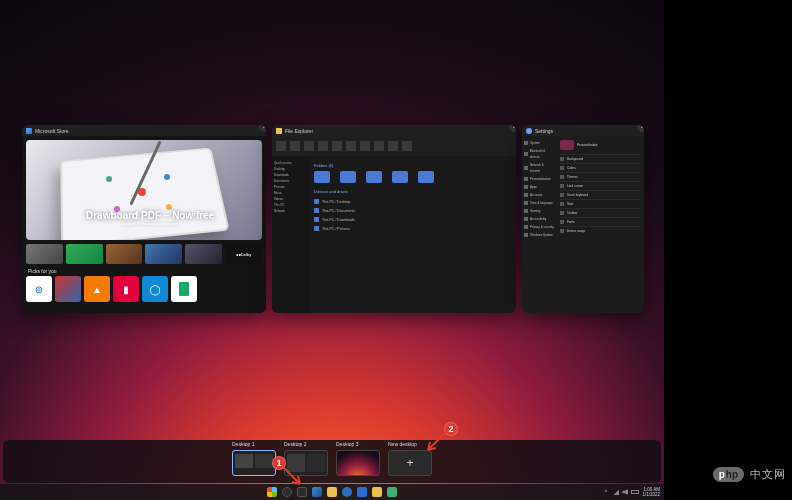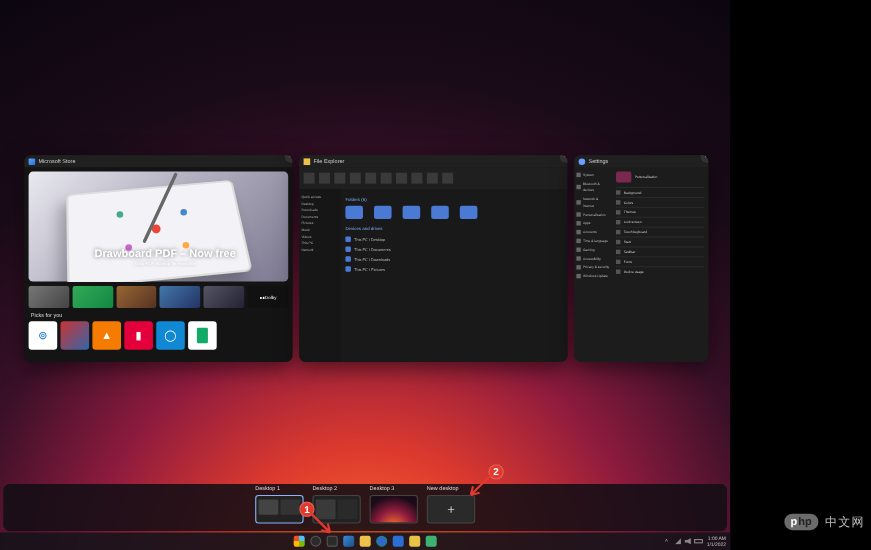--- a/index.html
+++ b/index.html
@@ -4,21 +4,21 @@
 <style>
   * { margin: 0; padding: 0; box-sizing: border-box; font-family: "Segoe UI", sans-serif; }
   html, body { width: 792px; height: 500px; overflow: hidden; background: #000; }
 
   .stage { position: relative; width: 792px; height: 500px; }
   .bg { position: absolute; left: 0; top: 0; width: 664px; height: 500px;
         background: radial-gradient(circle at 50% 110%, #ff7a2a 0%, #dd3a2e 22%, #8e1b3e 40%, #3a1028 58%, #1a0b18 75%, #0c0610 100%); }
   .rightpad { position: absolute; left: 664px; top: 0; width: 128px; height: 500px; background: #000; }
 
   
-  .taskview { position: absolute; left: 0; top: 16px; width: 664px; height: 415px; }
+  .taskview { position: absolute; left: 0; top: 0; width: 664px; height: 415px; }
   .win { position: absolute; border-radius: 6px; background: #1b1b1b; box-shadow: 0 6px 20px rgba(0,0,0,.5); color: #eee; overflow: hidden; }
   .win .titlebar { height: 11px; background: #202020; display: flex; align-items: center; padding: 0 4px; gap: 3px; font-size: 5px; color: #ccc; }
   .win .titlebar .ico { width: 6px; height: 6px; display: inline-block; }
   .win .close { position: absolute; right: -4px; top: -4px; width: 11px; height: 11px; background: #333; color: #bbb; font-size: 7px; line-height: 11px; text-align: center; border-radius: 50%; }
 
   
   .store { left: 22px; top: 125px; width: 244px; height: 188px; background:#141414; }
   .store .hero { position: relative; margin: 4px; height: 100px; border-radius: 4px;
                  background: linear-gradient(135deg,#e9e9ef 0%, #b9b7c6 40%, #7c7890 100%); overflow:hidden; }
   .store .hero .tablet { position:absolute; left:35px; top:6px; width:160px; height:96px; background:#f3f2f6; border-radius:6px; transform: perspective(400px) rotateX(28deg) rotateZ(-6deg); box-shadow: -6px 10px 14px rgba(0,0,0,.25); border:2px solid #ddd; }

